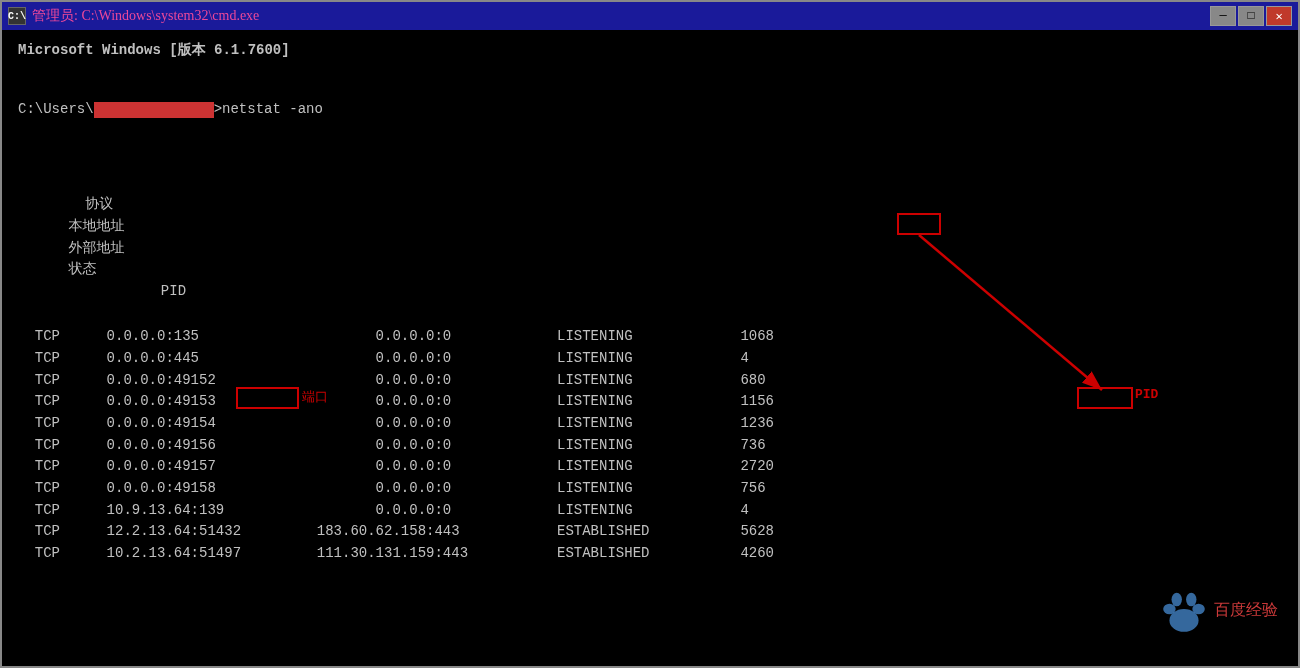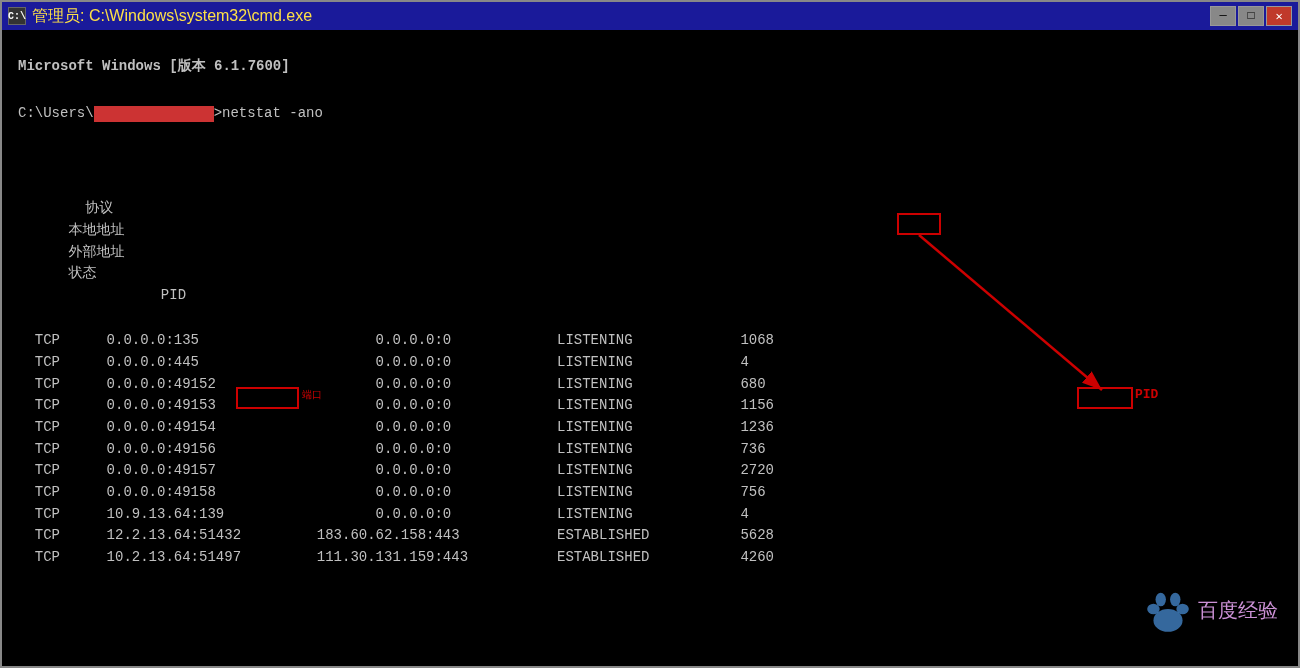--- a/index.html
+++ b/index.html
@@ -42,23 +42,23 @@
       border: 1px solid #666;
       display: flex;
       align-items: center;
       justify-content: center;
       font-size: 10px;
       color: white;
       font-weight: bold;
     }
 
     .title-text {
-      color: #fde047;
-      font-size: 16px;
-      font-family: Liberation Sans, sans-serif;
+      color: #ec4899;
+      font-size: 14px;
+      font-family: Liberation Serif, serif;
     }
 
     .title-buttons {
       display: flex;
       gap: 2px;
     }
 
     .title-btn {
       width: 26px;
       height: 20px;
@@ -74,41 +74,41 @@
     }
 
     .title-btn.close {
       background: #c0392b;
       color: white;
     }
 
     .terminal {
       background: #000000;
       flex: 1;
-      padding: 26px 16px;
+      padding: 10px 16px;
       color: #c0c0c0;
       font-size: 14px;
       font-family: 'Courier New', Courier, monospace;
       overflow: hidden;
       position: relative;
     }
 
     .line {
       line-height: 1.55;
       white-space: pre;
     }
 
     .line.bold {
       font-weight: bold;
     }
 
     .cmd-prompt {
       display: flex;
       align-items: center;
-      margin-top: 4px;
+      margin-top: 16px;
       margin-bottom: 4px;
     }
 
     .redacted {
       background: #cc3333;
       color: #cc3333;
       padding: 0 2px;
       display: inline-block;
       min-width: 120px;
       height: 16px;
@@ -160,21 +160,21 @@
       height: 22px;
       border: 2px solid #cc0000;
     }
 
     
     .label-port {
       position: absolute;
       left: 300px;
       top: 358px;
       color: #cc0000;
-      font-size: 10px;
+      font-size: 13px;
       font-family: Liberation Sans, sans-serif;
     }
 
     
     .box-pid-2720 {
       position: absolute;
       left: 1075px;
       top: 357px;
       width: 56px;
       height: 22px;
@@ -213,22 +213,22 @@
       align-items: center;
       gap: 4px;
     }
 
     .baidu-paw {
       width: 52px;
       height: 52px;
     }
 
     .baidu-text {
-      color: #f0abfc;
-      font-size: 20px;
+      color: #ef4444;
+      font-size: 16px;
       font-family: 'Microsoft YaHei', SimHei, sans-serif;
     }
   </style>
 </head>
 <body>
 
 <div class="window">
 
   <div class="title-bar">
     <div class="title-bar-left">

